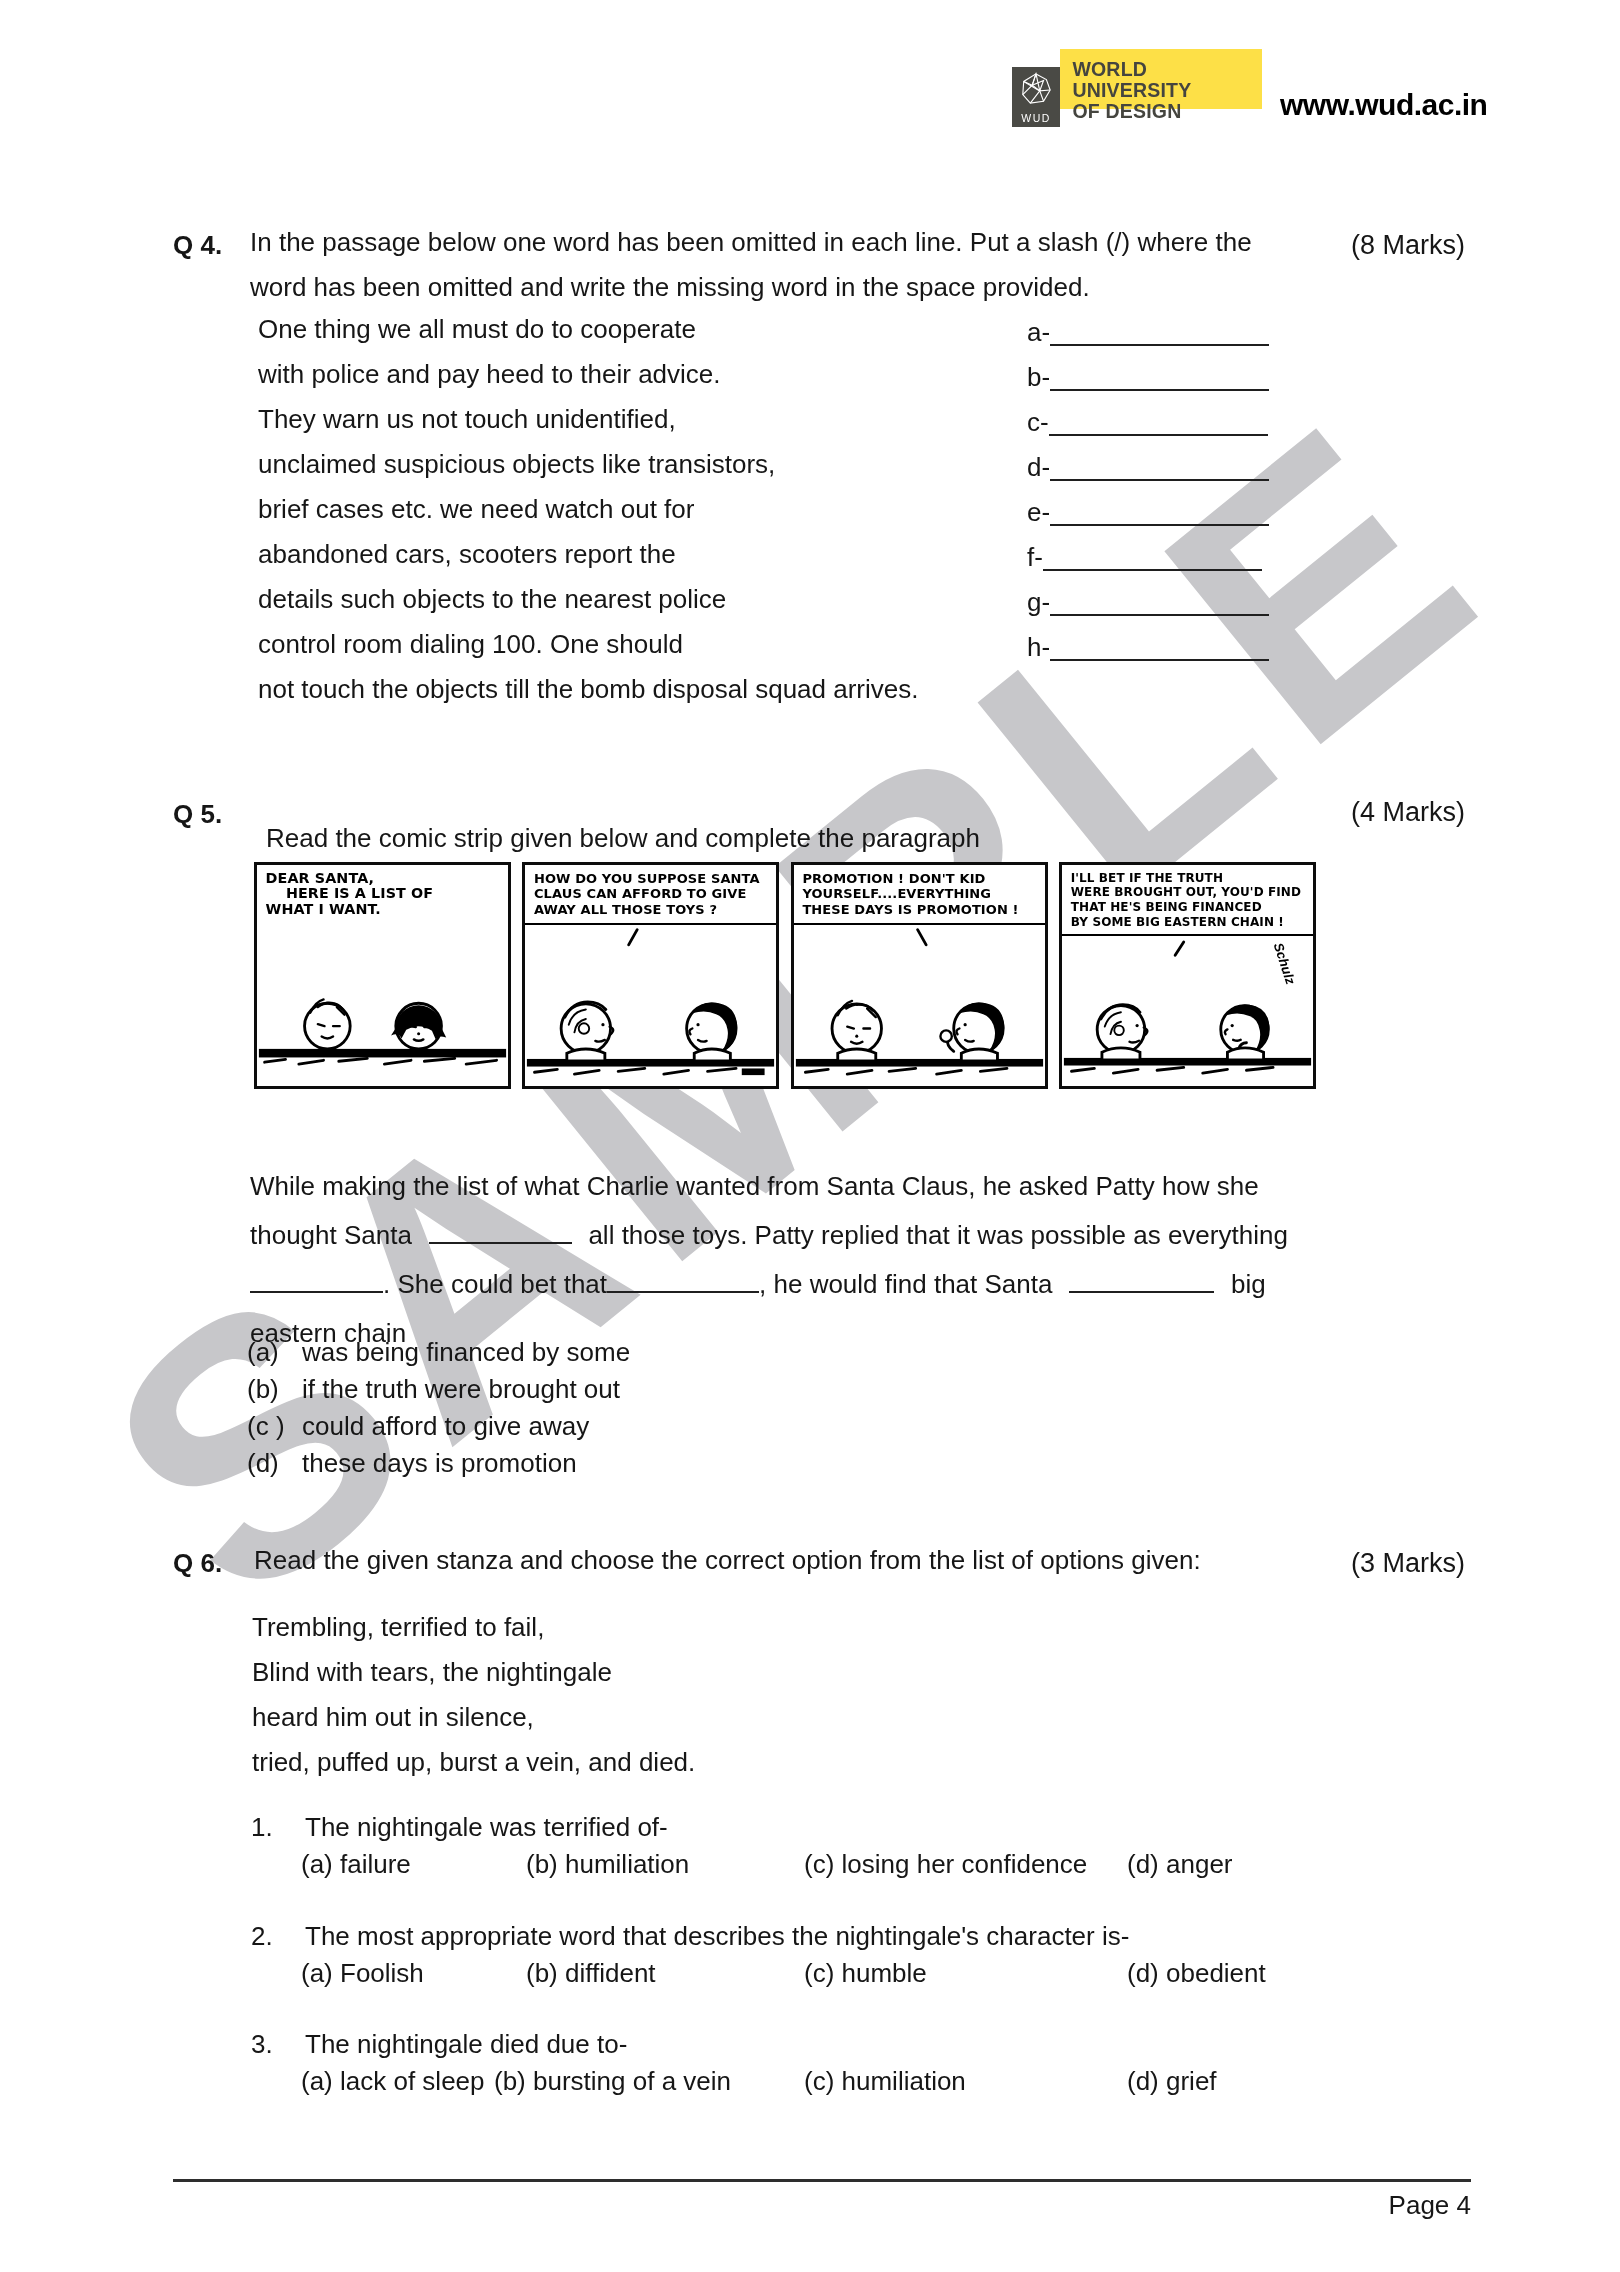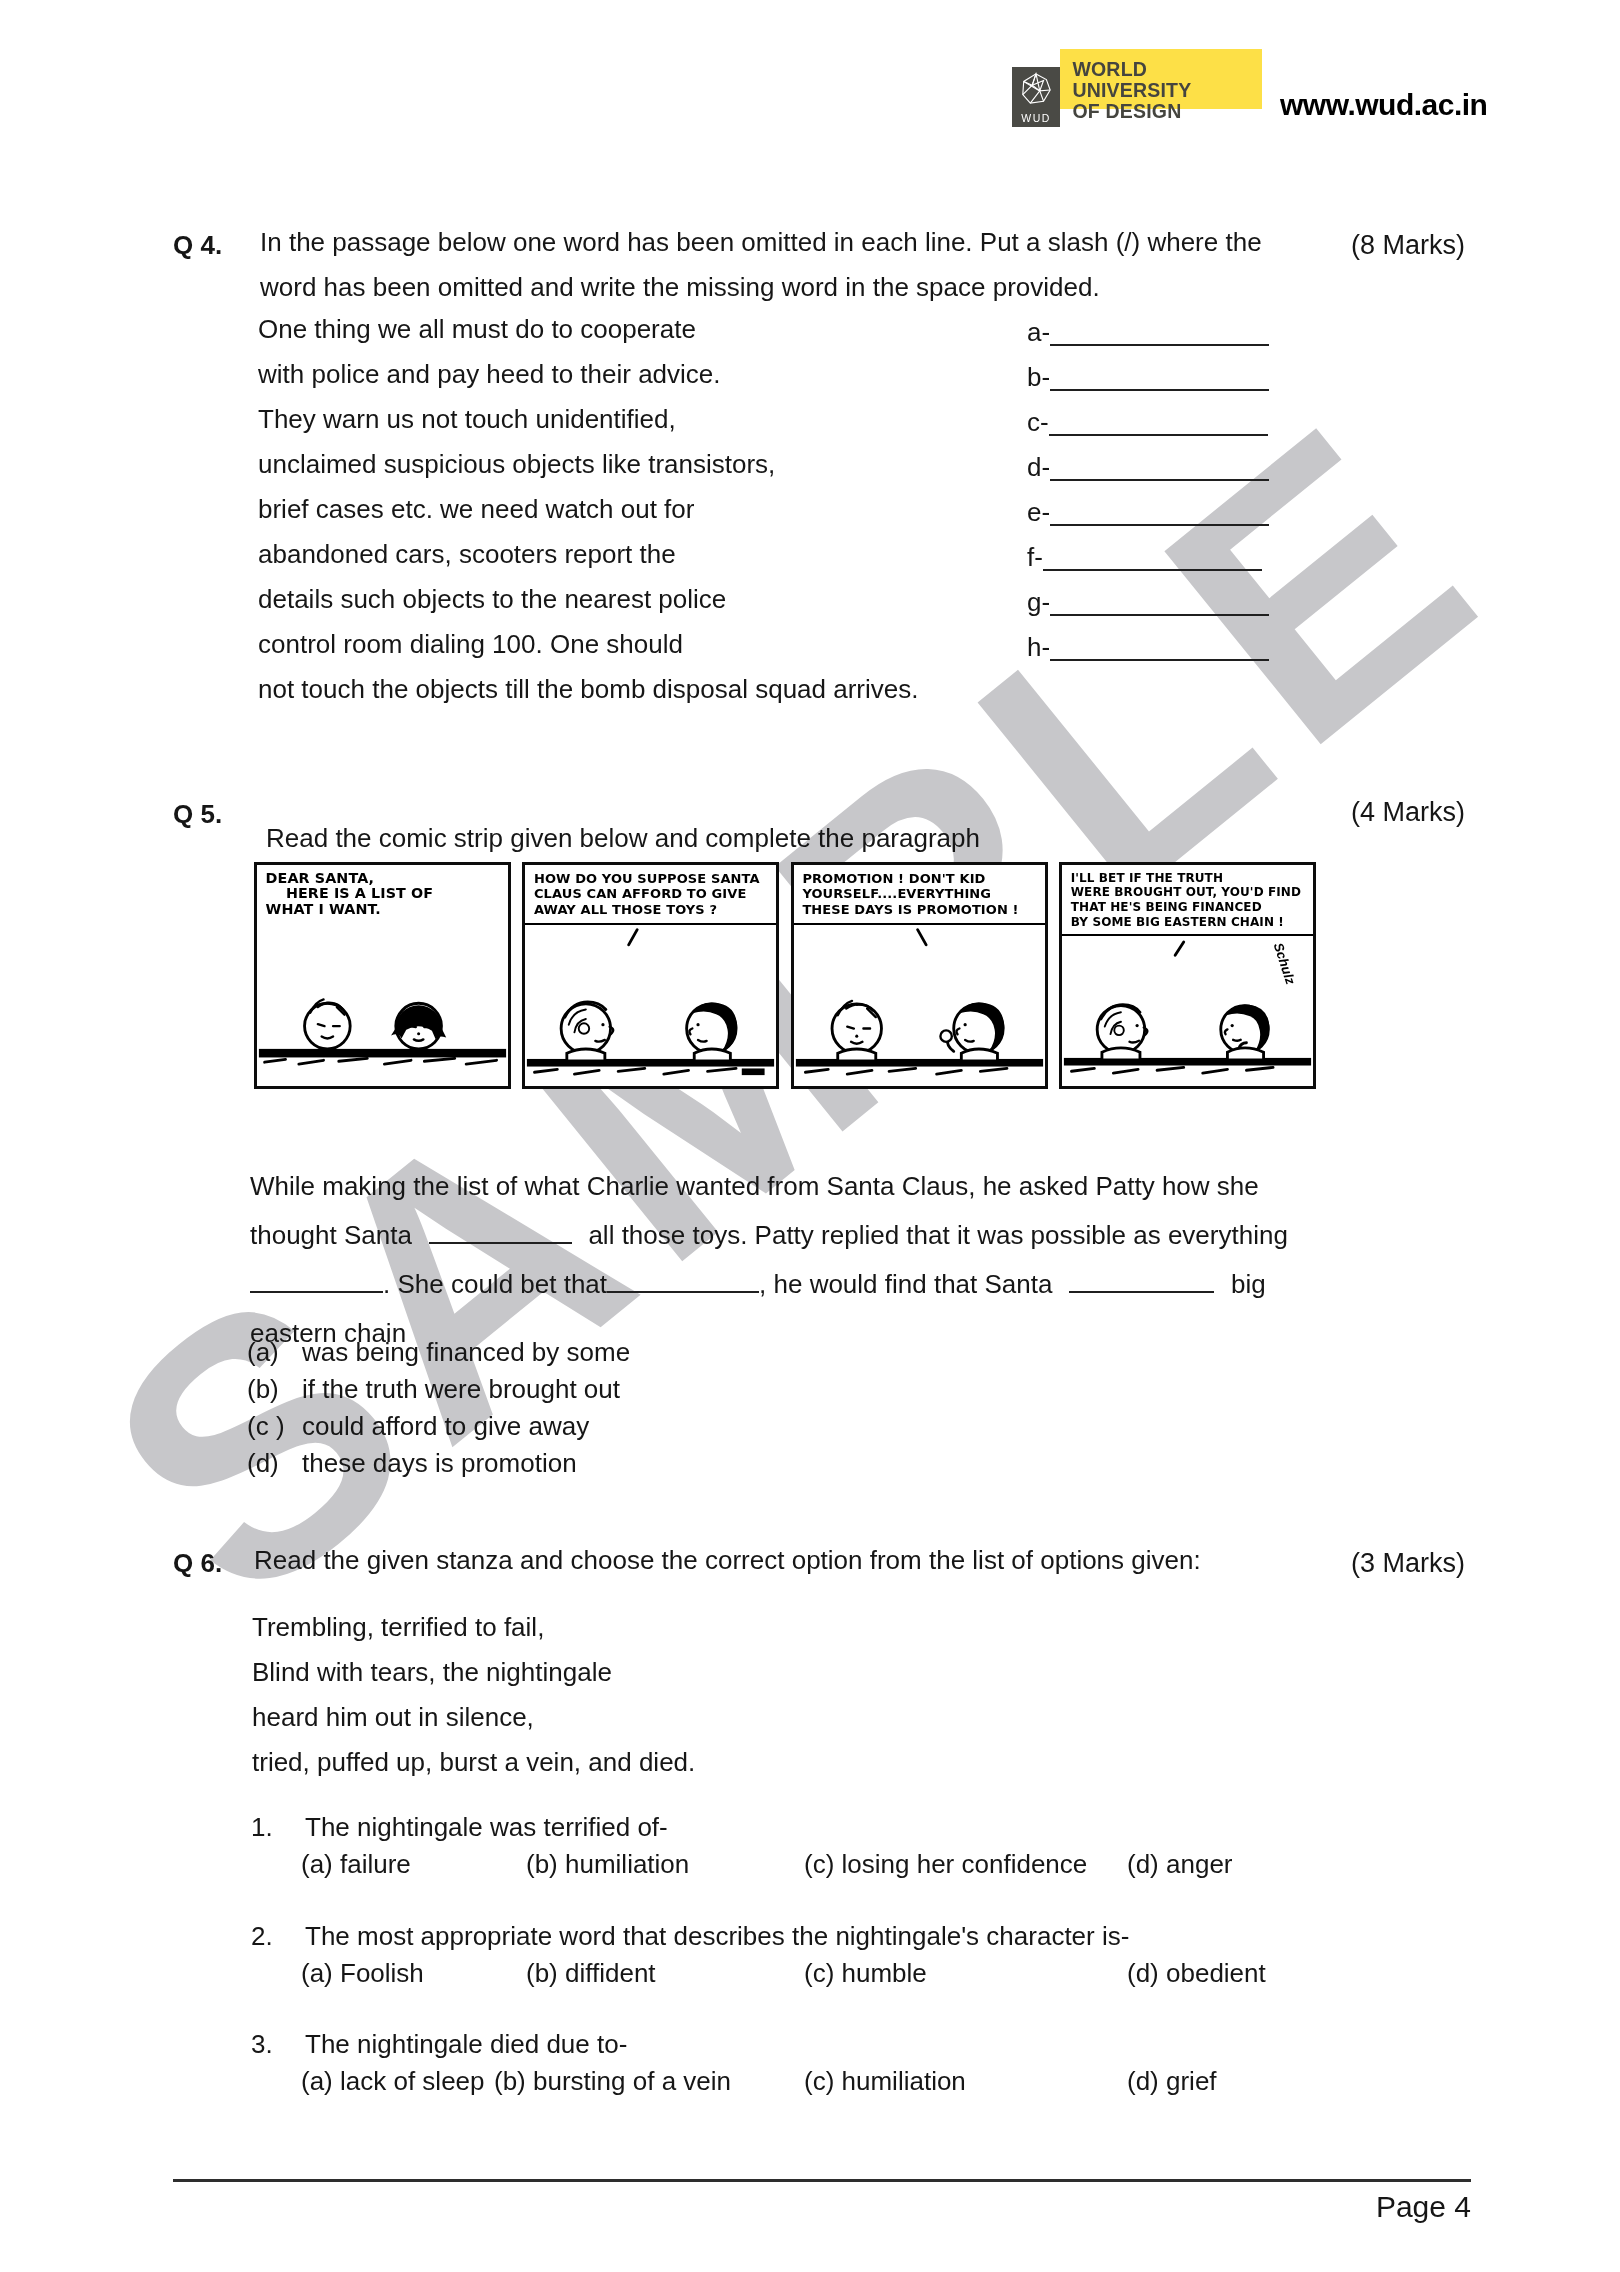--- a/index.html
+++ b/index.html
@@ -55,21 +55,21 @@
   .stanza { left:252px; top:1605px; }
   .stanza-line { font-size:26px; line-height:45px; }
   .q6q { left:0; width:1621px; }
   .q6q-num  { position:absolute; left:251px; font-size:26px; }
   .q6q-text { position:absolute; left:305px; font-size:26px; }
   .q6optrow { left:0; width:1621px; height:38px; }
   .q6opt { position:absolute; font-size:26px; white-space:nowrap; }
   .col1 { left:301px; } .col2 { left:526px; } .col3 { left:804px; } .col4 { left:1127px; }
   
   .footer-rule { left:173px; top:2179px; width:1298px; height:2.9px; background:#2e2e2e; }
-  .page-num { left:0; top:2190px; width:1471px; text-align:right; font-size:30px; }
+  .page-num { left:0; top:2190px; width:1471px; text-align:right; font-size:26px; }
   
   .ln { stroke:#000; fill:none; stroke-linecap:round; }
 </style>
 </head>
 <body>
 
 <div class="page">
 
   <div class="watermark">SAMPLE</div>
 
@@ -86,21 +86,21 @@
     </svg>
     <div class="logo-wud-text">WUD</div>
   </div>
   <div class="z logo-yellow">
     <div class="logo-line">WORLD UNIVERSITY</div>
     <div class="logo-line">OF DESIGN</div>
   </div>
   <div class="z site-url">www.wud.ac.in</div>
 
   <div class="z qnum" style="left:173px; top:230px;">Q 4.</div>
-  <div class="z qinstr" style="left:260px; top:220px; width:1051px;">In the passage below one word has been omitted in each line. Put a slash (/) where the word has been omitted and write the missing word in the space provided.</div>
+  <div class="z qinstr" style="left:250px; top:220px; width:1051px;">In the passage below one word has been omitted in each line. Put a slash (/) where the word has been omitted and write the missing word in the space provided.</div>
   <div class="z qmarks" style="right:156px; top:230px;">(8 Marks)</div>
 
   <div class="z passage">
     <div class="passage-row">
       <span class="p-text">One thing we all must do to cooperate</span>
       <span class="p-blank">
           <span class="p-blabel">a-</span>
           <span class="p-bline"></span>
         </span>
     </div>

